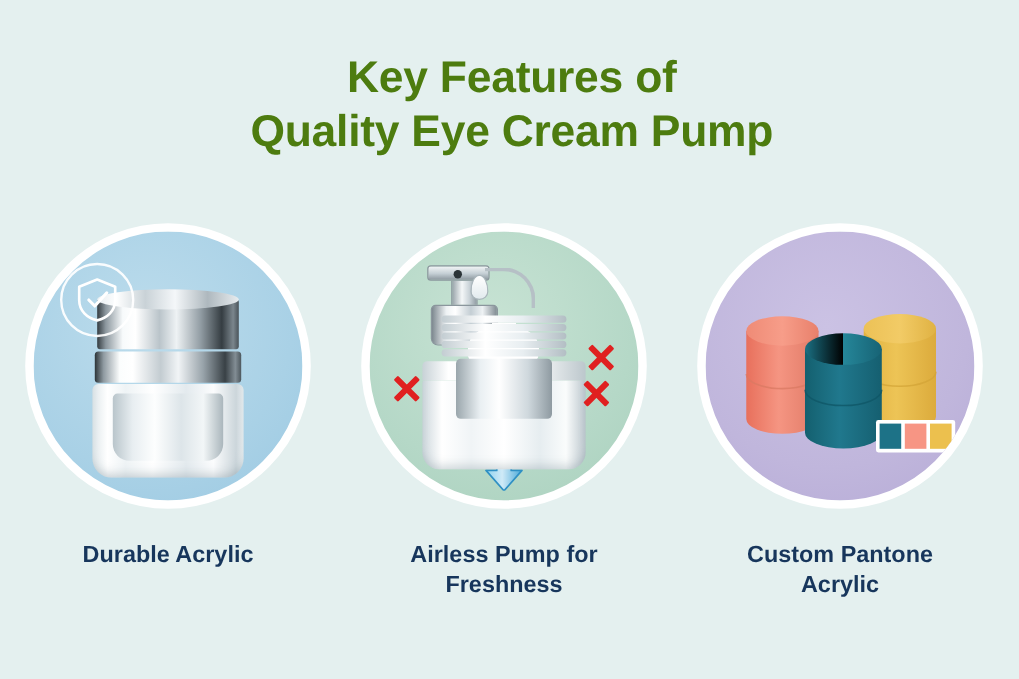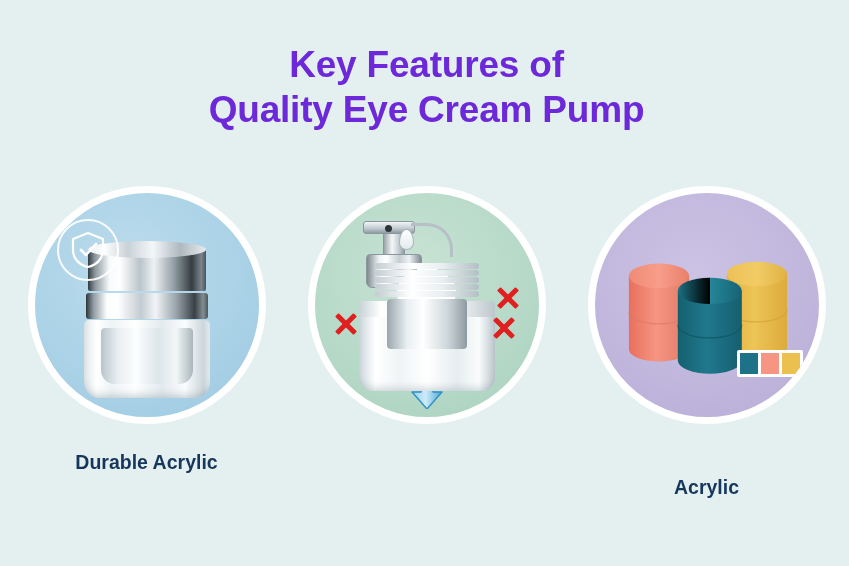--- a/index.html
+++ b/index.html
@@ -9,34 +9,33 @@
     font-family:"Liberation Sans", sans-serif;
     overflow:hidden;
     position:relative;
   }
 
   
   .title {
     position:absolute;
     top:42px; left:4px; right:0;
     text-align:center;
-    color:#6d28d9;
+    color:#4d7c0f;
     font-size:37px;
     font-weight:bold;
     line-height:1.22;
     letter-spacing:-0.2px;
   }
   .title .l2 { display:block; }
 
   
   .panels {
     position:absolute;
-    top:186px; left:4px; right:0;
+    top:186px; left:16px; right:0;
     display:flex;
-    justify-content:center;
     align-items:flex-start;
     gap:32px;
   }
   .panel { width:248px; display:flex; flex-direction:column; align-items:center; }
 
   .circle {
     width:238px; height:238px;
     border-radius:50%;
     border:7px solid #ffffff;
     position:relative;
@@ -278,20 +277,24 @@
           <div class="j2-body">
             <div class="j2-inner"></div>
           </div>
         </div>
 
         <div class="xmark x1"></div>
         <div class="xmark x2"></div>
         <div class="xmark x3"></div>
       </div>
     </div>
+    <div class="caption">
+      <span>Airless Pump for</span><br>
+      <span>Freshness</span>
+    </div>
   </div>
 
   <div class="panel">
     <div class="circle c3">
       <div class="art">
 
         <svg viewBox="0 0 238 238" style="position:absolute;inset:0;width:100%;height:100%">
           <defs>
             <linearGradient id="coral" x1="0" y1="0" x2="1" y2="0">
               <stop offset="0%" stop-color="#e8705c"></stop>
@@ -346,18 +349,18 @@
         </svg>
 
         <div class="swatch">
           <span style="background:#1d7287"></span>
           <span style="background:#f79584"></span>
           <span style="background:#ecc04e"></span>
         </div>
       </div>
     </div>
     <div class="caption">
-      <br>
+      <span>Custom Pantone</span><br>
       <span>Acrylic</span>
     </div>
   </div>
 
 </div>
 
 </body></html>

